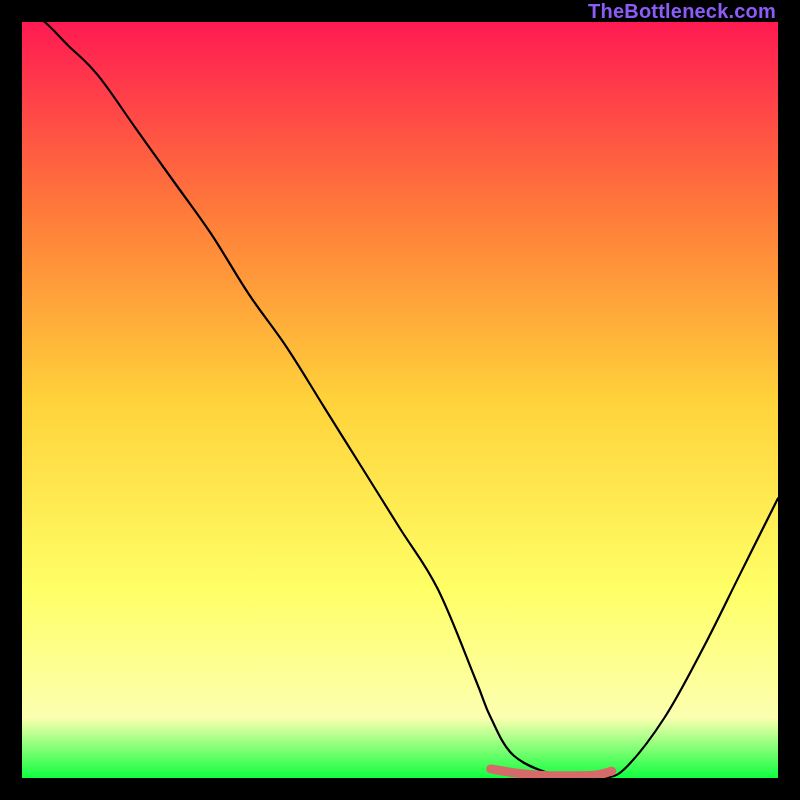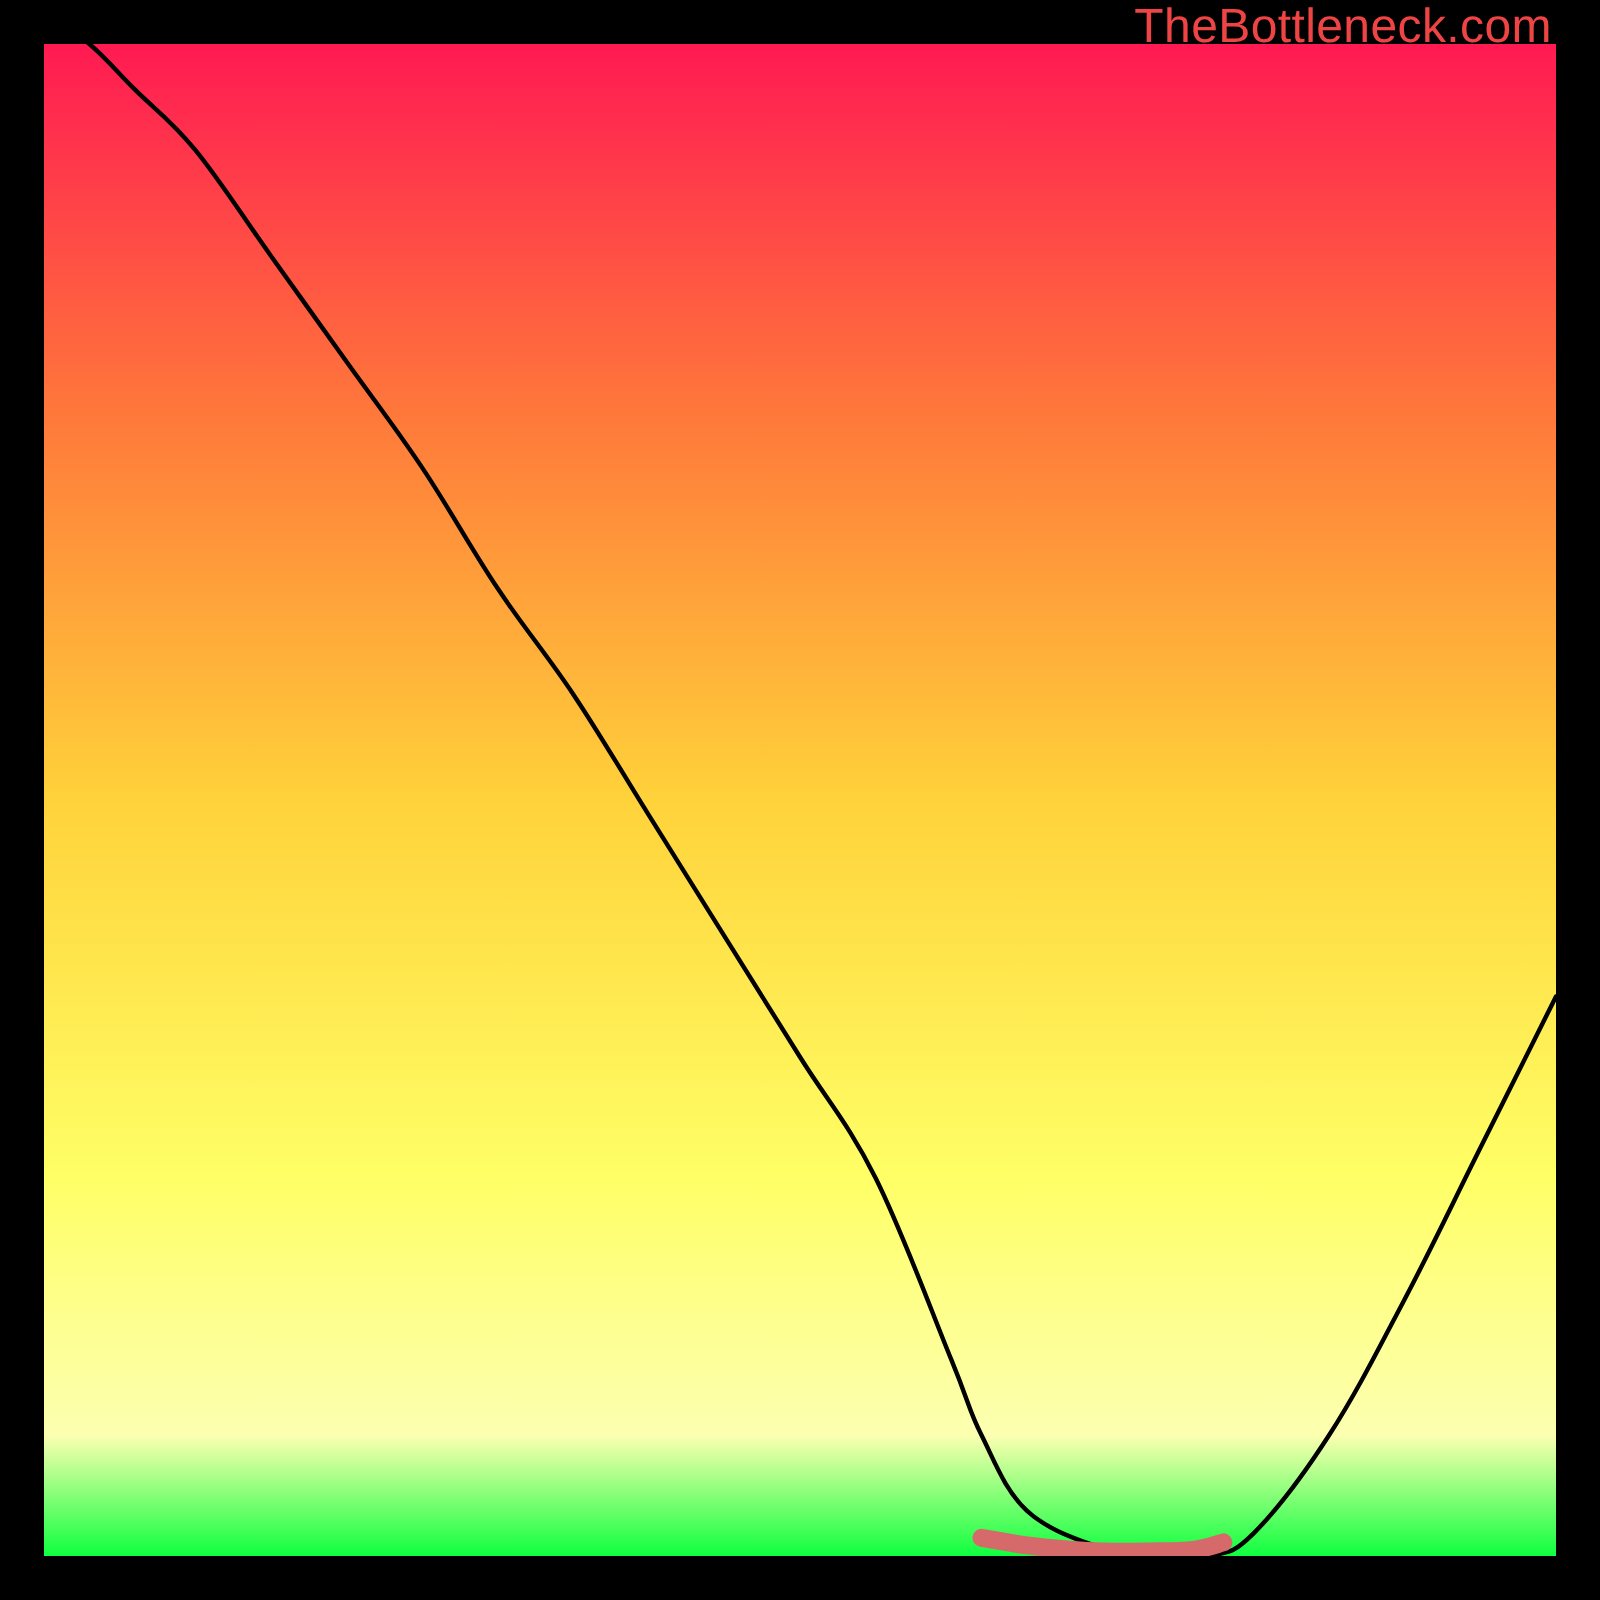--- a/index.html
+++ b/index.html
@@ -22,24 +22,24 @@
     position: absolute;
     left: 0;
     top: 0;
     width: 756px;
     height: 756px;
   }
   .watermark {
     position: absolute;
     top: 0px;
     right: 24px;
-    color: #ef4444;
+    color: #8b5cf6;
     font-family: Arial, Helvetica, sans-serif;
-    font-size: 24px;
-    font-weight: 400;
+    font-size: 20px;
+    font-weight: 700;
     letter-spacing: 0.2px;
     z-index: 10;
   }
   svg {
     display: block;
   }
 </style>
 </head>
 <body>
 

